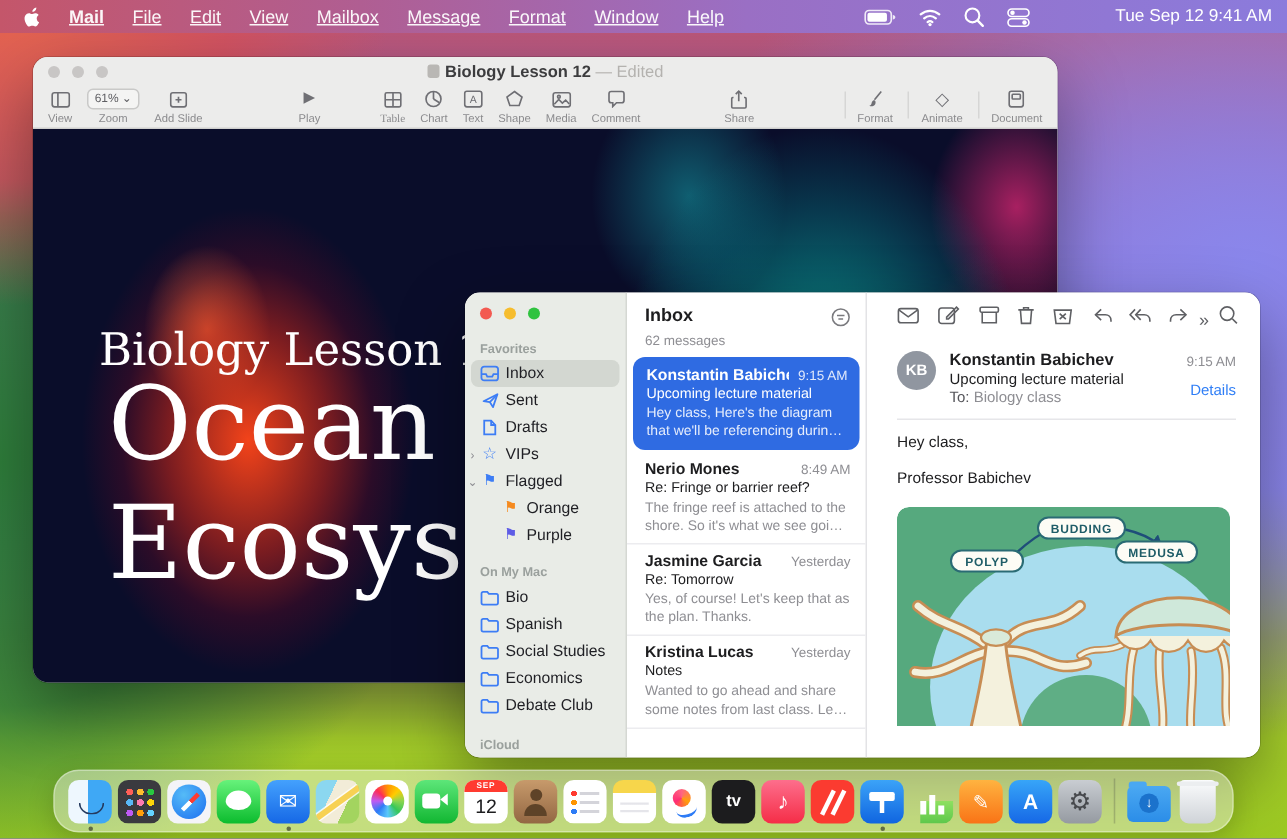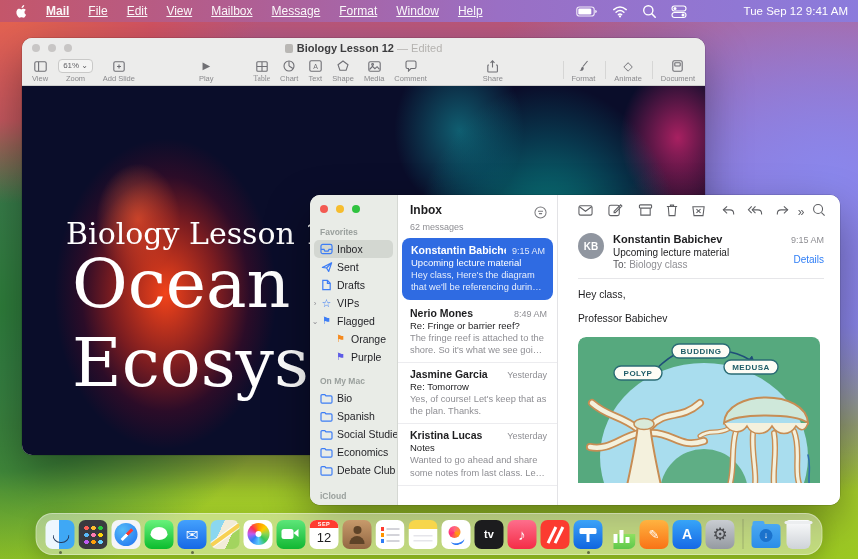--- a/index.html
+++ b/index.html
@@ -44,21 +44,21 @@
       radial-gradient(190px 250px at 77% 48%, rgba(10,200,180,.78) 0%, rgba(5,125,135,.38) 50%, rgba(5,125,135,0) 72%),
       radial-gradient(90px 110px at 64% 12%, rgba(20,160,170,.55), rgba(20,160,170,0) 72%),
       radial-gradient(80px 100px at 96% 14%, rgba(235,40,120,.7), rgba(235,40,120,0) 72%),
       radial-gradient(120px 150px at 98% 46%, rgba(200,30,90,.45), rgba(200,30,90,0) 70%),
       radial-gradient(160px 90px at 80% 97%, rgba(40,85,165,.4), rgba(40,85,165,0) 75%),
       #0a0d2a;}
   .slide-heading{position:absolute;left:44px;top:130px;color:#fff;font-family:"DejaVu Serif","Liberation Serif",serif;font-size:30px;}
   .slide-title{position:absolute;left:50px;top:158px;color:#fff;font-family:"DejaVu Serif","Liberation Serif",serif;font-size:68px;}
   
   .mail{left:310px;top:195px;width:530px;height:310px;z-index:20;overflow:hidden;border-radius:10px;background:#fff;display:flex;}
-  .m-sidebar{width:88px;background:#e9ece7;border-right:1px solid #d5d8d3;flex:none;padding-top:8px;box-sizing:border-box;}
+  .m-sidebar{width:108px;background:#e9ece7;border-right:1px solid #d5d8d3;flex:none;padding-top:8px;box-sizing:border-box;}
   .m-tls{display:flex;padding:2px 0 10px 10px;}
   .tl-r{background:#f35a51;} .tl-y{background:#f6bd2e;} .tl-g{background:#2fc33f;}
   .sb-head{font-size:8.5px;font-weight:bold;color:#9aa09d;padding:4px 0 3px 10px;}
   .sb-row{display:flex;align-items:center;height:18px;padding-left:10px;position:relative;font-size:10.5px;color:#1f1f24;}
   .sb-row.sel{background:#d3d7d1;border-radius:5px;margin:0 4px;padding-left:6px;}
   .sb-row.indent{padding-left:24px;}
   .sb-ico{width:13px;display:flex;justify-content:center;margin-right:4px;flex:none;color:#3d7df5;font-size:10px;line-height:10px;}
   .sb-ico svg{stroke:#3d7df5;fill:none;stroke-width:1.3;}
   .sb-chev{position:absolute;left:1px;font-size:8px;color:#8e8e93;width:8px;text-align:center;}
   .flag-o{color:#f58a1f;} .flag-p{color:#5e5ce6;}

